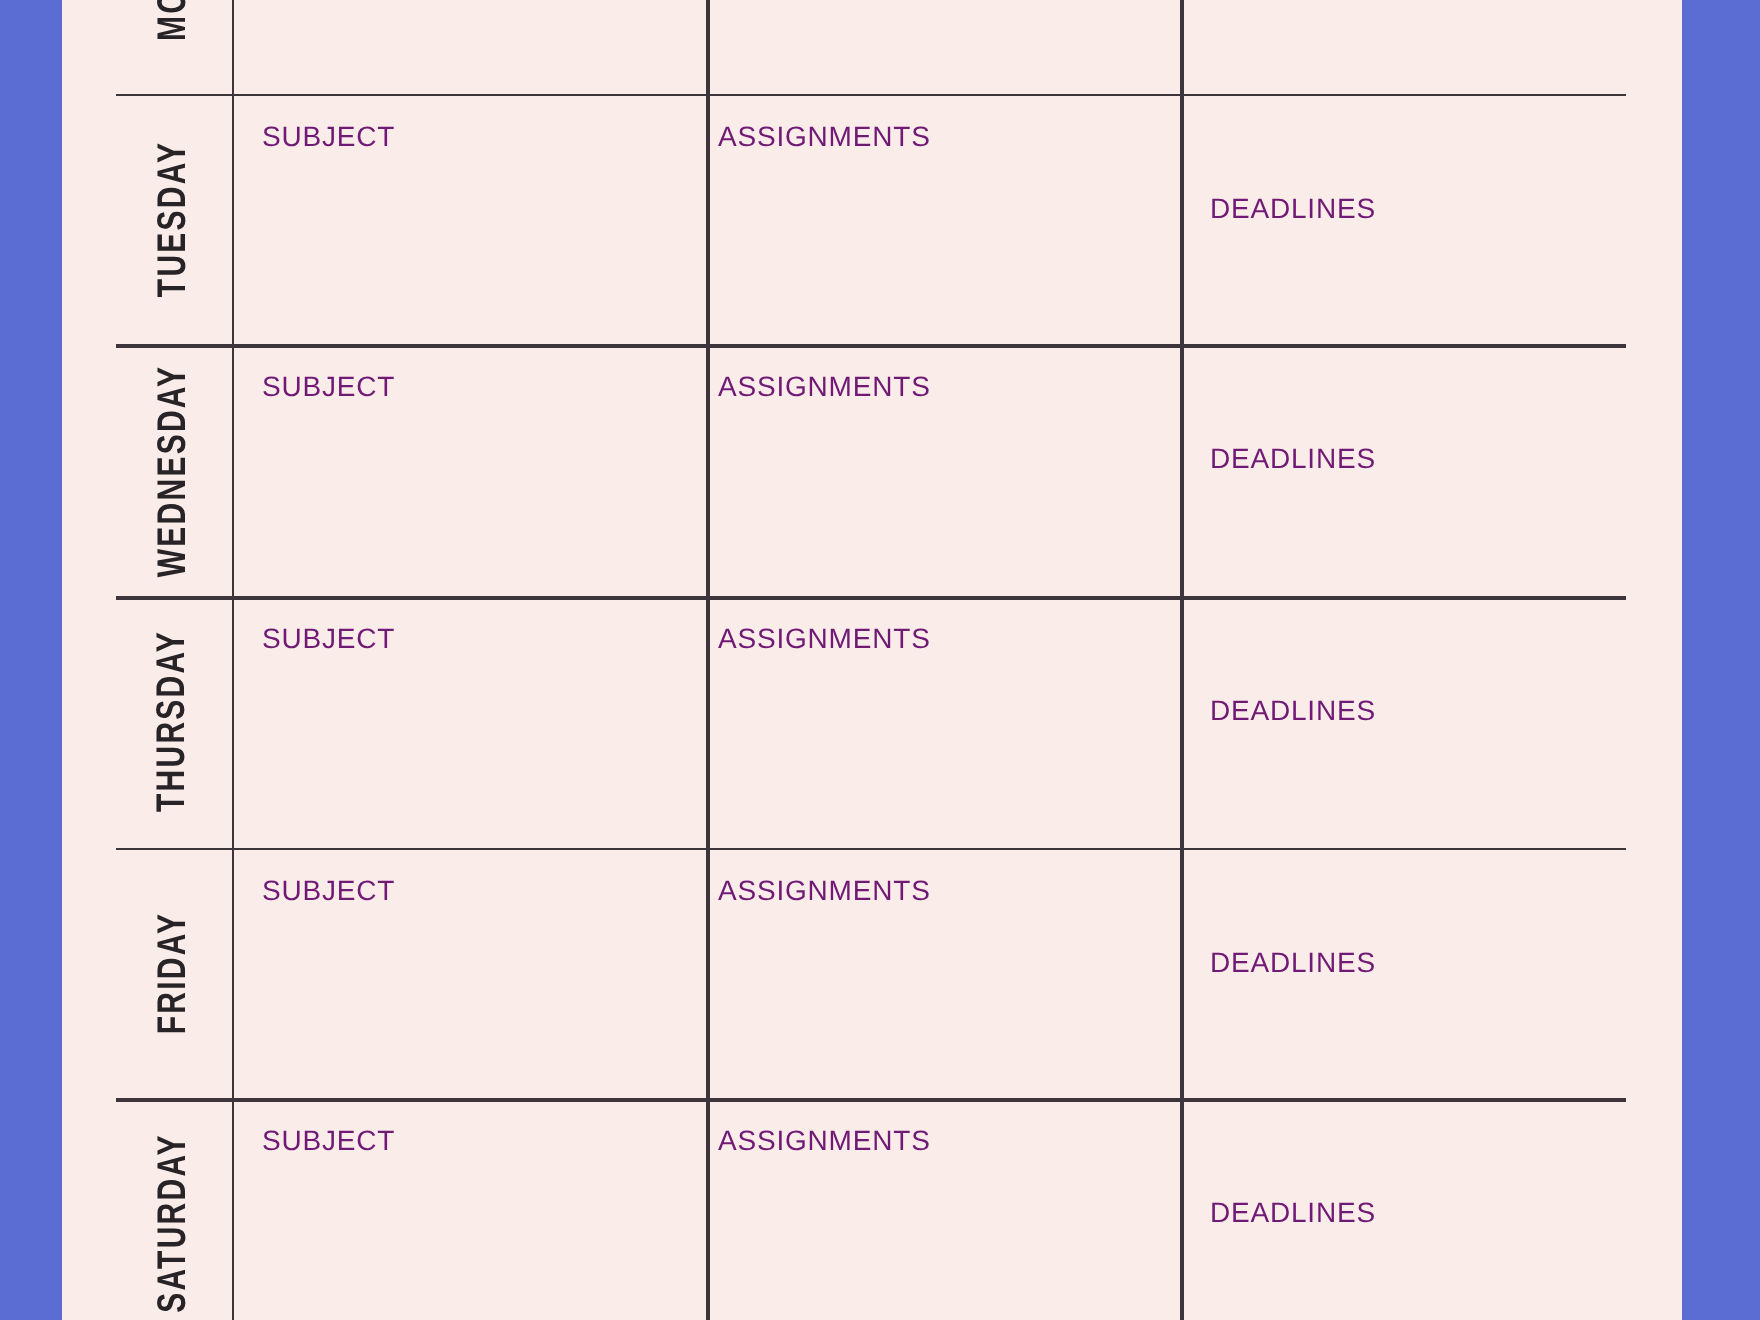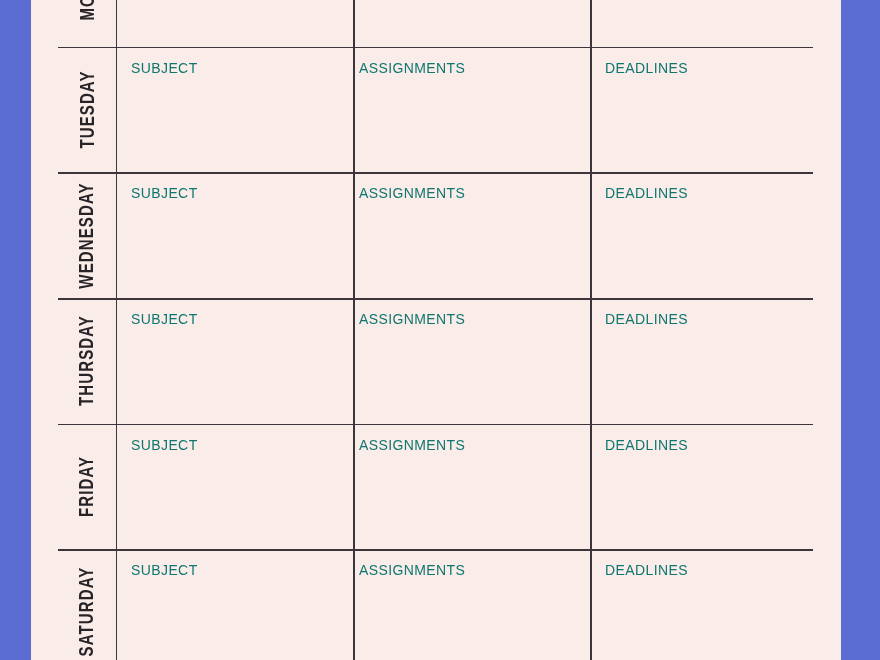--- a/index.html
+++ b/index.html
@@ -42,25 +42,25 @@
     transform: rotate(-90deg) scaleX(0.75);
     transform-origin: center;
     white-space:nowrap;
     font-weight:bold; font-size:20px; letter-spacing:1.5px;
     color:#272327;
   }
 
   .col-header {
     position:absolute; top:13px;
     font-size:14px; letter-spacing:0.4px;
-    color:#0f766e;
+    color:#701a75;
   }
   .col-header.c1 { left:100px; }
   .col-header.c2 { left:328px; }
-  .col-header.c3 { left:574px; }
+  .col-header.c3 { left:574px;margin-top:36px; }
 
   .cell-area { position:absolute; top:0; height:100%; }
   .cell-area.a1 { left:86px;  width:236px; }
   .cell-area.a2 { left:323.5px; width:235.5px; }
   .cell-area.a3 { left:560.5px; width:249.5px; }
 </style>
 </head>
 <body>
 
 <div class="viewport">

